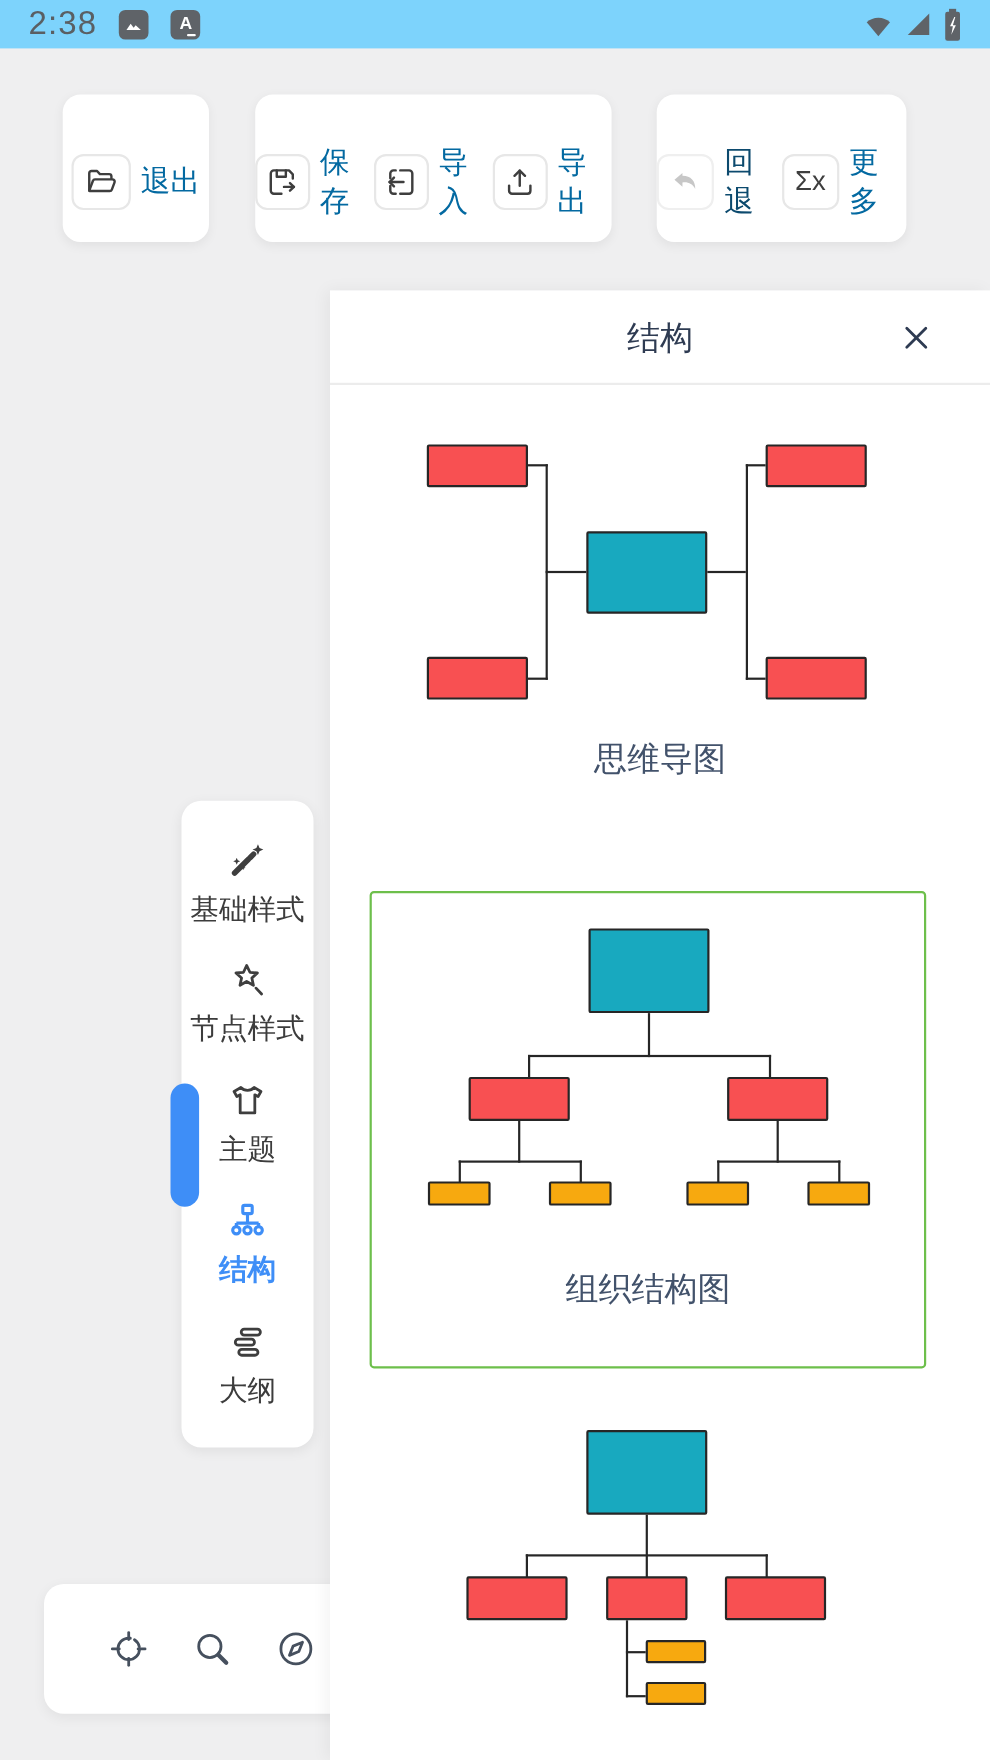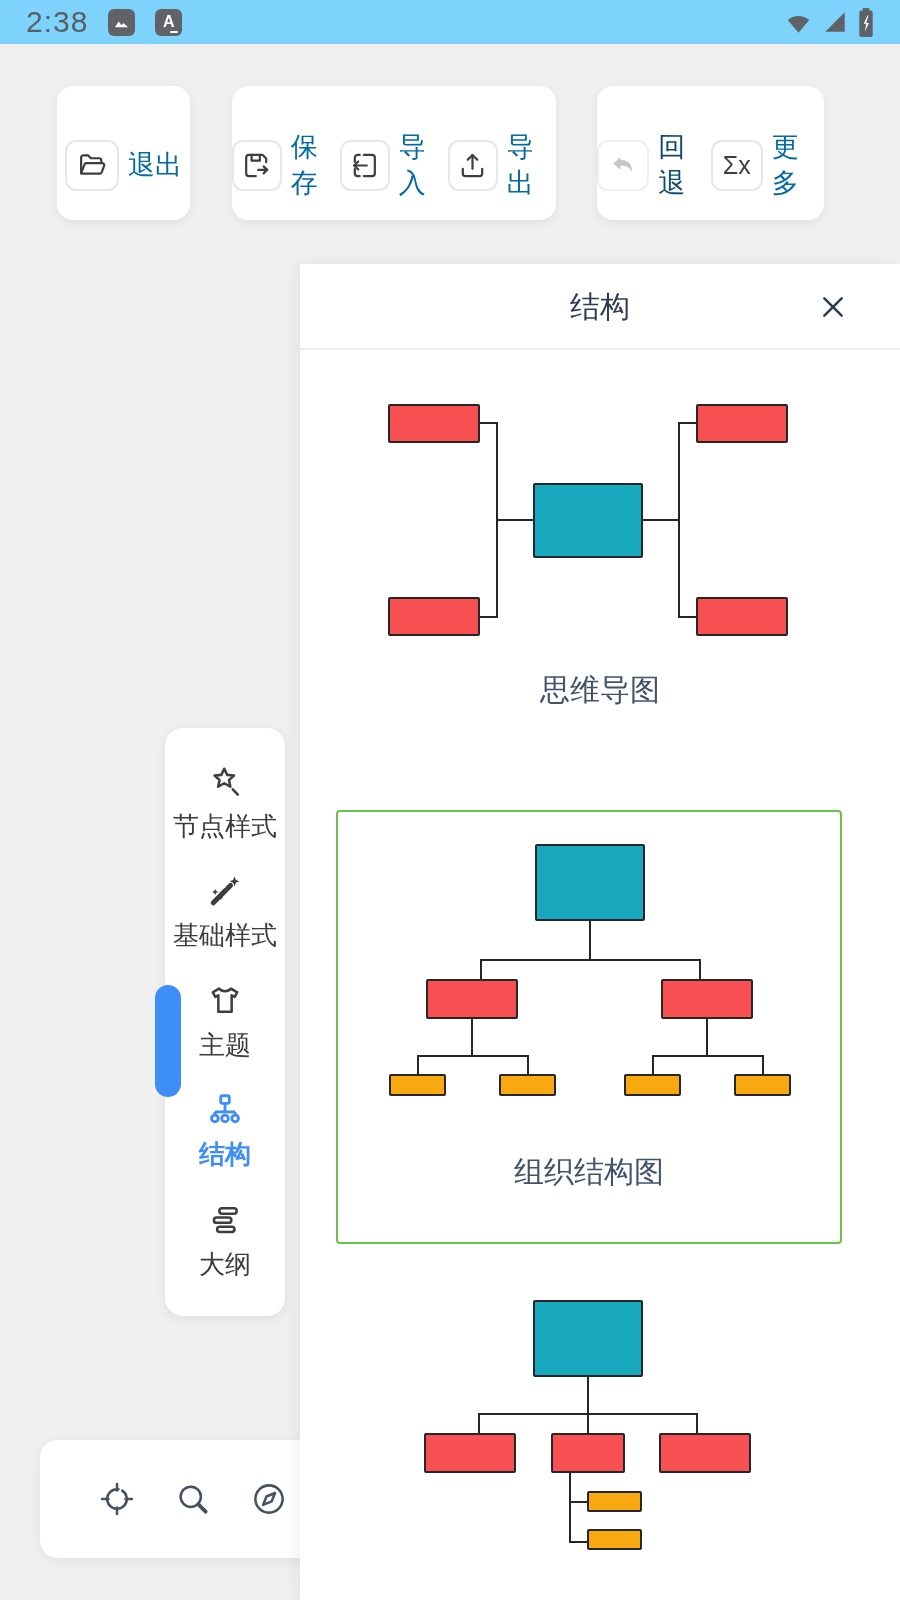--- a/index.html
+++ b/index.html
@@ -199,35 +199,35 @@
         <path d="M4 9V6.4C4 5.1 5.1 4 6.4 4H9"></path>
           <path d="M4 15v2.6C4 18.9 5.1 20 6.4 20H9"></path>
         <path d="M15 4h2.6C18.9 4 20 5.1 20 6.4V9"></path>
           <path d="M15 20h2.6c1.3 0 2.4-1.1 2.4-2.4V15"></path>
       </svg>
     </span>
   </div>
 
   <div class="side-menu">
     <div class="side-item">
-      <svg width="38" height="38" viewBox="0 0 24 24" fill="none" stroke="currentColor" stroke-width="1.6" stroke-linejoin="round" stroke-linecap="round">
-        <path d="M11.5 3.6l1.9 3.9 4.3.4-3.2 2.9.9 4.2-3.9-2.2-3.8 2.2.9-4.2-3.2-2.9 4.3-.4z"></path>
-        <path d="M16.9 16.6l3.2 3.4"></path>
-      </svg>
-      <span class="s-lbl">节点样式</span>
-    </div>
-    <div class="side-item">
       <svg width="38" height="38" viewBox="0 0 24 24">
         <path d="M4.6 19.4 12.4 11.6" stroke="#3e3e3e" stroke-width="3.2" stroke-linecap="round" fill="none"></path>
         <path d="M13.6 10.4l1.9-1.9" stroke="#3e3e3e" stroke-width="3.2" stroke-linecap="round" fill="none"></path>
         <path d="M18 2.8l.9 2.2 2.2.9-2.2.9-.9 2.2-.9-2.2-2.2-.9 2.2-.9z" fill="#3e3e3e"></path>
         <path d="M5.8 10.6l.6 1.4 1.4.6-1.4.6-.6 1.4-.6-1.4-1.4-.6 1.4-.6z" fill="#3e3e3e"></path>
         <path d="M9.5 14.9l.4 1 1 .4-1 .4-.4 1-.4-1-1-.4 1-.4z" fill="#3e3e3e"></path>
       </svg>
       <span class="s-lbl">基础样式</span>
+    </div>
+    <div class="side-item">
+      <svg width="38" height="38" viewBox="0 0 24 24" fill="none" stroke="currentColor" stroke-width="1.6" stroke-linejoin="round" stroke-linecap="round">
+        <path d="M11.5 3.6l1.9 3.9 4.3.4-3.2 2.9.9 4.2-3.9-2.2-3.8 2.2.9-4.2-3.2-2.9 4.3-.4z"></path>
+        <path d="M16.9 16.6l3.2 3.4"></path>
+      </svg>
+      <span class="s-lbl">节点样式</span>
     </div>
     <div class="side-item">
       <svg width="38" height="38" viewBox="0 0 24 24" fill="none" stroke="currentColor" stroke-width="1.6" stroke-linejoin="round">
         <path d="M8.2 4.2 4.3 6.5l1.6 2.9 1.9-1v10.4h8.4V8.4l1.9 1 1.6-2.9-3.9-2.3c-.9 1-2.2 1.6-3.8 1.6s-2.9-.6-3.8-1.6z"></path>
       </svg>
       <span class="s-lbl">主题</span>
     </div>
     <div class="side-item active">
       <svg width="38" height="38" viewBox="0 0 24 24" fill="none" stroke="currentColor" stroke-width="1.8" stroke-linejoin="round">
         <rect x="9.3" y="3" width="5.4" height="4.8" rx="1"></rect>

